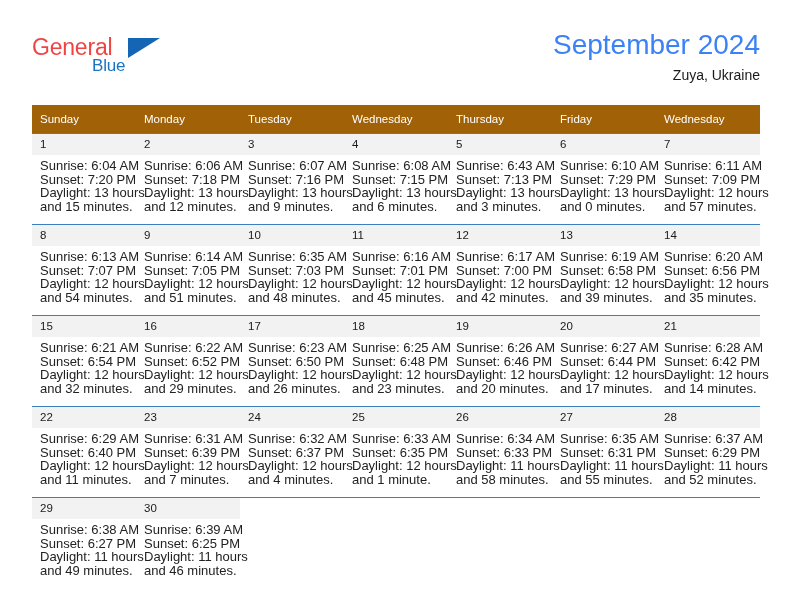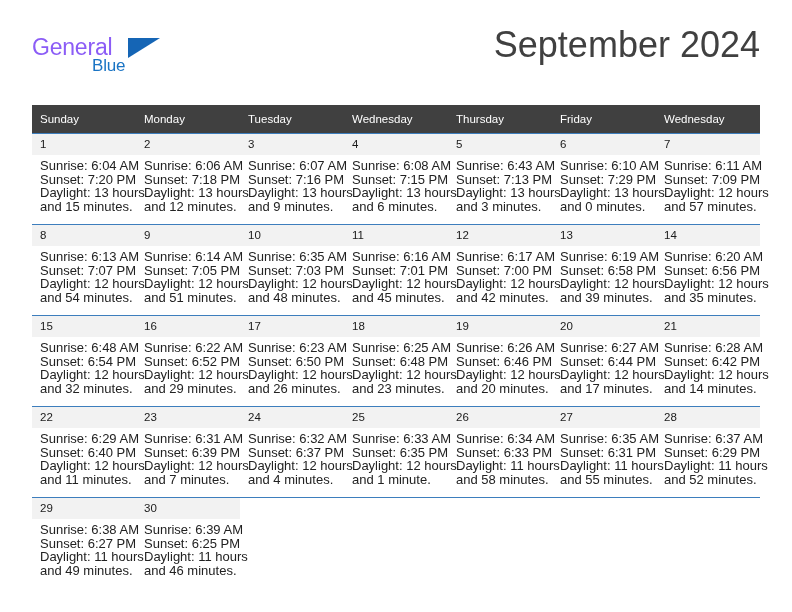--- a/index.html
+++ b/index.html
@@ -35,21 +35,21 @@
     top: 6px;
     width: 200px;
     height: 54px;
   }
   .brand-general {
     position: absolute;
     left: 0;
     top: 0;
     font-size: 23px;
     letter-spacing: -0.2px;
-    color: #8b5cf6;
+    color: #ef4444;
     font-family: "Liberation Sans", sans-serif;
   }
   .brand-tri {
     position: absolute;
     left: 96px;
     top: 4px;
     width: 0;
     height: 0;
     border-left: 32px solid #1565b5;
     border-bottom: 20px solid transparent;
@@ -63,22 +63,22 @@
     color: #1a74c4;
     font-family: "Liberation Sans", sans-serif;
   }
   .titles {
     position: absolute;
     right: 0;
     top: 0;
     text-align: right;
   }
   .cal-title {
-    font-size: 36px;
-    color: #404040;
+    font-size: 28px;
+    color: #3b82f6;
     line-height: 34px;
     white-space: nowrap;
   }
   .cal-sub {
     font-size: 14px;
     color: #1a1a1a;
     line-height: 22px;
     margin-top: 2px;
     white-space: nowrap;
   }
@@ -86,21 +86,21 @@
   
   .calendar {
     position: absolute;
     left: 32px;
     top: 105px;
     width: 728px;
     border-collapse: collapse;
     table-layout: fixed;
   }
   .calendar th {
-    background: #404040;
+    background: #a16207;
     color: #ffffff;
     font-size: 11.5px;
     font-weight: normal;
     text-align: left;
     padding: 5px 0 5px 8px;
     height: 18px;
     border: none;
   }
   .calendar td {
     vertical-align: top;
@@ -143,20 +143,21 @@
 <div class="page">
 
   <div class="top">
     <div class="brand">
       <span class="brand-general">General</span>
       <span class="brand-tri"></span>
       <span class="brand-blue">Blue</span>
     </div>
     <div class="titles">
       <div class="cal-title">September 2024</div>
+      <div class="cal-sub">Zuya, Ukraine</div>
     </div>
   </div>
 
   <table class="calendar">
     <thead>
       <tr>
         <th>Sunday</th>
         <th>Monday</th>
         <th>Tuesday</th>
         <th>Wednesday</th>
@@ -293,21 +294,21 @@
               <div>Sunset: 6:56 PM</div>
               <div>Daylight: 12 hours</div>
               <div>and 35 minutes.</div>
             </div>
           </td>
         </tr>
         <tr>
           <td>
             <div class="daynum">15</div>
             <div class="details">
-              <div>Sunrise: 6:48 AM</div>
+              <div>Sunrise: 6:21 AM</div>
               <div>Sunset: 6:54 PM</div>
               <div>Daylight: 12 hours</div>
               <div>and 32 minutes.</div>
             </div>
           </td>
           <td>
             <div class="daynum">16</div>
             <div class="details">
               <div>Sunrise: 6:22 AM</div>
               <div>Sunset: 6:52 PM</div>

